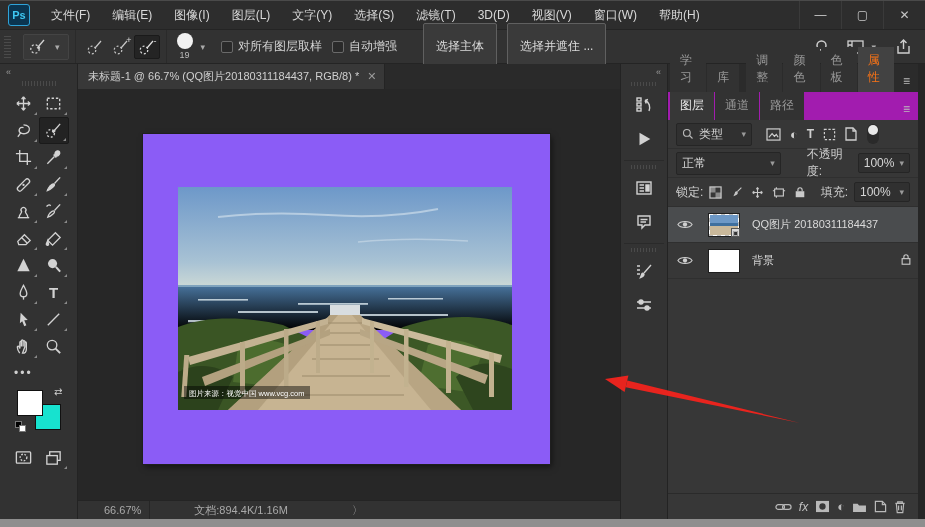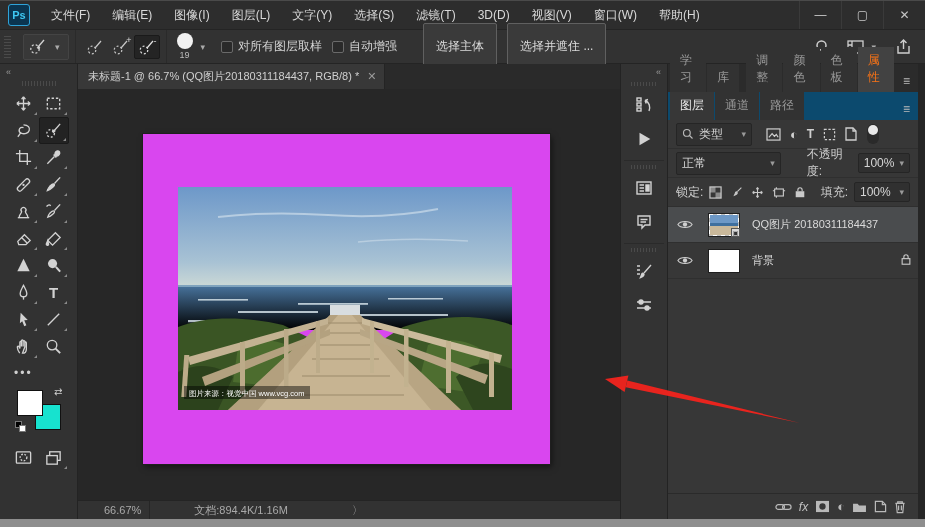--- a/index.html
+++ b/index.html
@@ -64,21 +64,21 @@
   .sw-mini .b{ position:absolute; right:0; bottom:0; width:7px; height:7px; background:#fff; border:1px solid #777;}
   .below-tools { display:grid; grid-template-columns:30px 30px; margin-top:4px; }
 
   
   .center { flex:1 1 auto; display:flex; flex-direction:column; min-width:0; }
   .tabbar { height:25px; background:#2a2a2a; display:flex; align-items:flex-end; flex:0 0 auto; }
   .doctab { background:#383838; color:#cfcfcf; font-size:11px; height:25px; display:flex; align-items:center;
     padding:0 8px 0 10px; gap:8px; border-right:1px solid #242424; }
   .doctab .close { color:#9a9a9a; font-size:11px; }
   .canvas { flex:1 1 auto; background:#272727; position:relative; overflow:hidden; }
-  .page { position:absolute; left:65px; top:45px; width:407px; height:330px; background:#d946ef;
+  .page { position:absolute; left:65px; top:45px; width:407px; height:330px; background:#8b5cf6;
     box-shadow:0 0 0 1px #1f1f1f, 2px 3px 6px rgba(0,0,0,.5); }
   .photo { position:absolute; left:35px; top:53px; width:334px; height:223px; }
   .photo svg { display:block; }
   .statusbar { height:19px; background:#323232; border-top:1px solid #242424; display:flex; align-items:center;
     color:#a9a9a9; font-size:11px; flex:0 0 auto; }
   .zoomfield { padding:0 8px; margin-left:18px; border-right:1px solid #262626; height:100%; display:flex; align-items:center; }
   .docinfo { margin-left:44px; }
   .status-chev { margin-left:64px; color:#9a9a9a; }
 
   
@@ -89,21 +89,21 @@
   .dock-grip { width:26px; height:4px; background:repeating-linear-gradient(90deg,#4a4a4a 0 1px, transparent 1px 3px); }
   .dock-btn { width:34px; height:30px; display:flex; align-items:center; justify-content:center; color:#d2d2d2; }
   .dock-btn svg { stroke:#d2d2d2; fill:none; stroke-width:1.4; }
 
   
   .panels { width:250px; background:#373737; display:flex; flex-direction:column; font-size:12px; color:#cfcfcf; }
   .ptabs { height:28px; background:#2b2b2b; display:flex; align-items:flex-end; gap:1px; padding-left:2px; flex:0 0 auto; }
   .ptab { background:#323232; color:#989898; padding:5px 10px 6px; font-size:12px; }
   .ptab.active { background:#424242; color:#f97316; }
   .ptab-menu { margin-left:auto; color:#bdbdbd; padding:0 8px 4px; font-size:12px; }
-  .ptabs2 { background:#0c4a6e; }
+  .ptabs2 { background:#a21caf; }
   .ptab.layers-active { background:#373737; color:#e8e8e8; }
   .prow { display:flex; align-items:center; padding:0 8px; height:29px; border-bottom:1px solid #2f2f2f; flex:0 0 auto; gap:6px; }
   .field { background:#303030; border:1px solid #252525; border-radius:2px; color:#d6d6d6;
     display:flex; align-items:center; padding:2px 5px; gap:5px; }
   .field .fchev { color:#9a9a9a; font-size:9px; margin-left:auto; }
   .filter-icons { display:flex; align-items:center; gap:9px; margin-left:8px; color:#cfcfcf; }
   .filter-icons svg { stroke:#cfcfcf; fill:none; stroke-width:1.3; }
   .toggle { width:12px; height:20px; background:#2a2a2a; border-radius:6px; position:relative; margin-left:4px; }
   .toggle .knob { position:absolute; top:1px; left:1px; width:10px; height:10px; border-radius:50%; background:#e8e8e8; }
   .locks { display:flex; align-items:center; gap:8px; }

